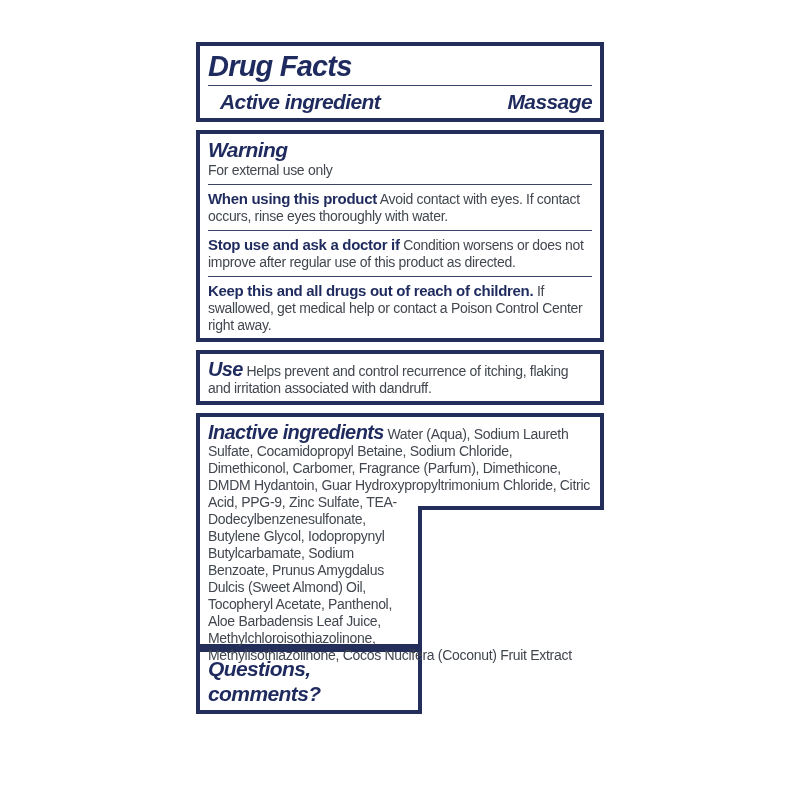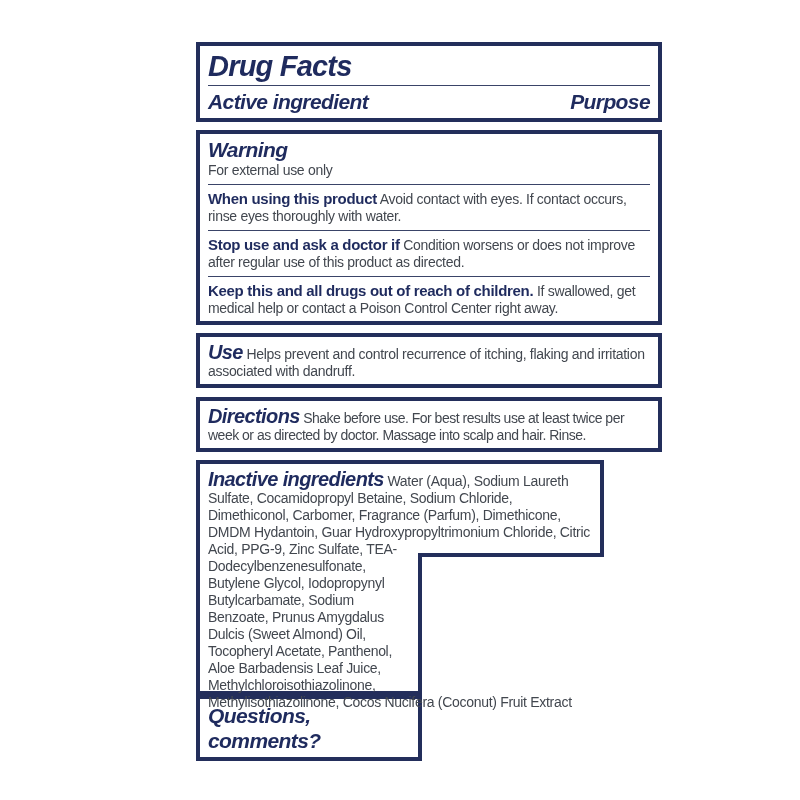--- a/index.html
+++ b/index.html
@@ -11,21 +11,21 @@
     color:#42474f;
     letter-spacing:-0.3px;
   }
   .label-col{
     position:absolute;
     left:196px;top:42px;
     width:408px;
   }
   .box{
     box-sizing:border-box;
-    width:466px;
+    width:408px;
     border:4px solid #232e5b;
     background:#ffffff;
     padding:4px 8px;
     overflow:hidden;
   }
   .box + .box{margin-top:8px;}
   .narrow{width:226px;}
   h1,h2,p{margin:0;padding:0;}
   .title{
     font-size:29px;line-height:32px;
@@ -34,21 +34,21 @@
   }
   .hairline{
     border:none;border-top:1.6px solid #3a4468;
     margin:3px 0 4px 0;
   }
   .sep{
     border:none;border-top:1.6px solid #3a4468;
     margin:5px 0;
   }
   .heading-row{
-    display:flex;justify-content:space-between;align-items:center;
+    display:flex;justify-content:space-between;align-items:center;margin-left:12px;
   }
   .sect-head{
     font-size:21px;line-height:24px;
     font-weight:bold;font-style:italic;
     color:#1f2b5e;letter-spacing:-0.6px;
   }
   .runin-head{
     font-size:20px;line-height:22px;
     font-weight:bold;font-style:italic;
     color:#1f2b5e;letter-spacing:-0.6px;
@@ -101,42 +101,39 @@
 <body>
 
 <div class="page">
   <div class="label-col">
 
     <section class="box">
       <h1 class="title">Drug Facts</h1>
       <hr class="hairline">
       <div class="heading-row">
         <h2 class="sect-head">Active ingredient</h2>
-        <h2 class="sect-head">Purpose</h2>
+        <h2 class="sect-head">Massage</h2>
       </div>
     </section>
 
     <section class="box">
       <h2 class="sect-head">Warning</h2>
       <p class="body-txt">For external use only</p>
       <hr class="sep">
       <p class="body-txt"><b class="bold-runin">When using this product</b> <span>Avoid contact with eyes. If contact occurs, rinse eyes thoroughly with water.</span></p>
       <hr class="sep">
       <p class="body-txt"><b class="bold-runin">Stop use and ask a doctor if</b> <span>Condition worsens or does not improve after regular use of this product as directed.</span></p>
       <hr class="sep">
       <p class="body-txt"><b class="bold-runin">Keep this and all drugs out of reach of children.</b> <span>If swallowed, get medical help or contact a Poison Control Center right away.</span></p>
     </section>
 
     <section class="box">
       <p class="body-txt"><b class="runin-head">Use</b> <span>Helps prevent and control recurrence of itching, flaking and irritation associated with dandruff.</span></p>
     </section>
 
-    <section class="box" style="margin-top:9px;letter-spacing:-0.5px;">
-      <p class="body-txt"><b class="runin-head">Directions</b> <span>Shake before use. For best results use at least twice per week or as directed by doctor. Massage into scalp and hair. Rinse.</span></p>
-    </section>
 
     <section class="lbox">
       <div class="lbox-border"></div>
       <div class="lbox-inner"></div>
       <div class="lbox-content">
         <div class="float-a"></div>
         <div class="float-b"></div>
         <p><b class="runin-head">Inactive ingredients</b> <span>Water (Aqua), Sodium Laureth Sulfate, Cocamidopropyl Betaine, Sodium Chloride, Dimethiconol, Carbomer, Fragrance (Parfum), Dimethicone, DMDM Hydantoin, Guar Hydroxypropyltrimonium Chloride, Citric Acid, PPG-9, Zinc Sulfate, TEA-Dodecylbenzenesulfonate, Butylene Glycol, Iodopropynyl Butylcarbamate, Sodium Benzoate, Prunus Amygdalus Dulcis (Sweet Almond) Oil, Tocopheryl Acetate, Panthenol, Aloe Barbadensis Leaf Juice, Methylchloroisothiazolinone, Methylisothiazolinone, Cocos Nucifera (Coconut) Fruit Extract</span></p>
       </div>
     </section>

